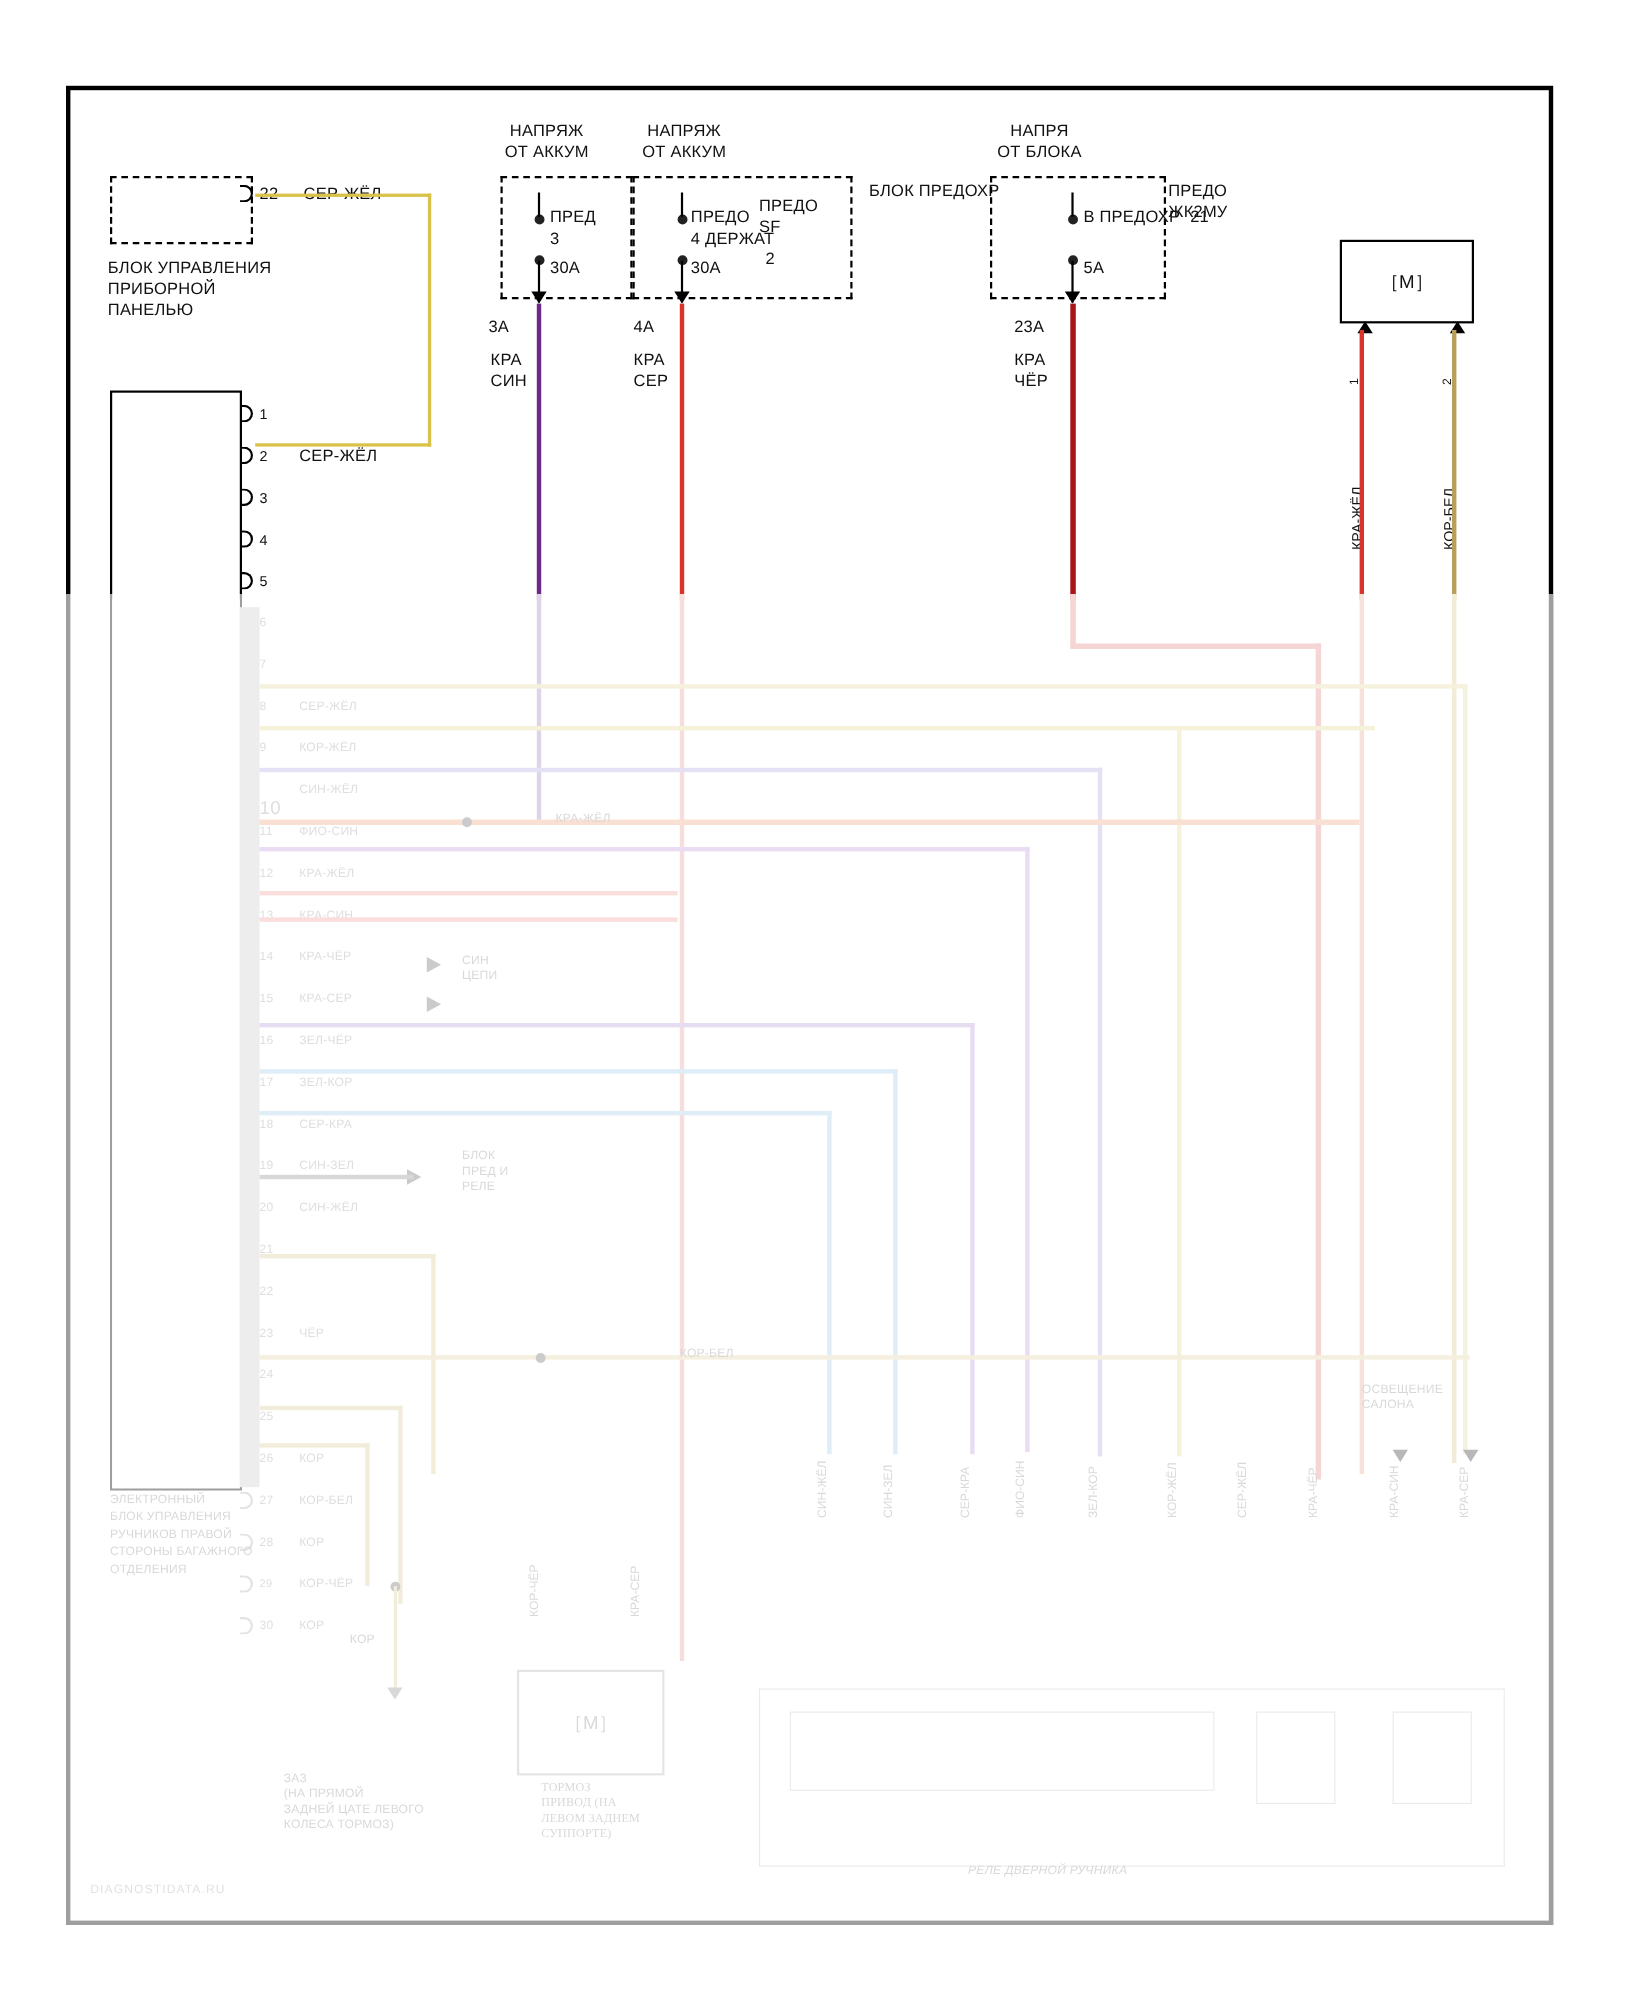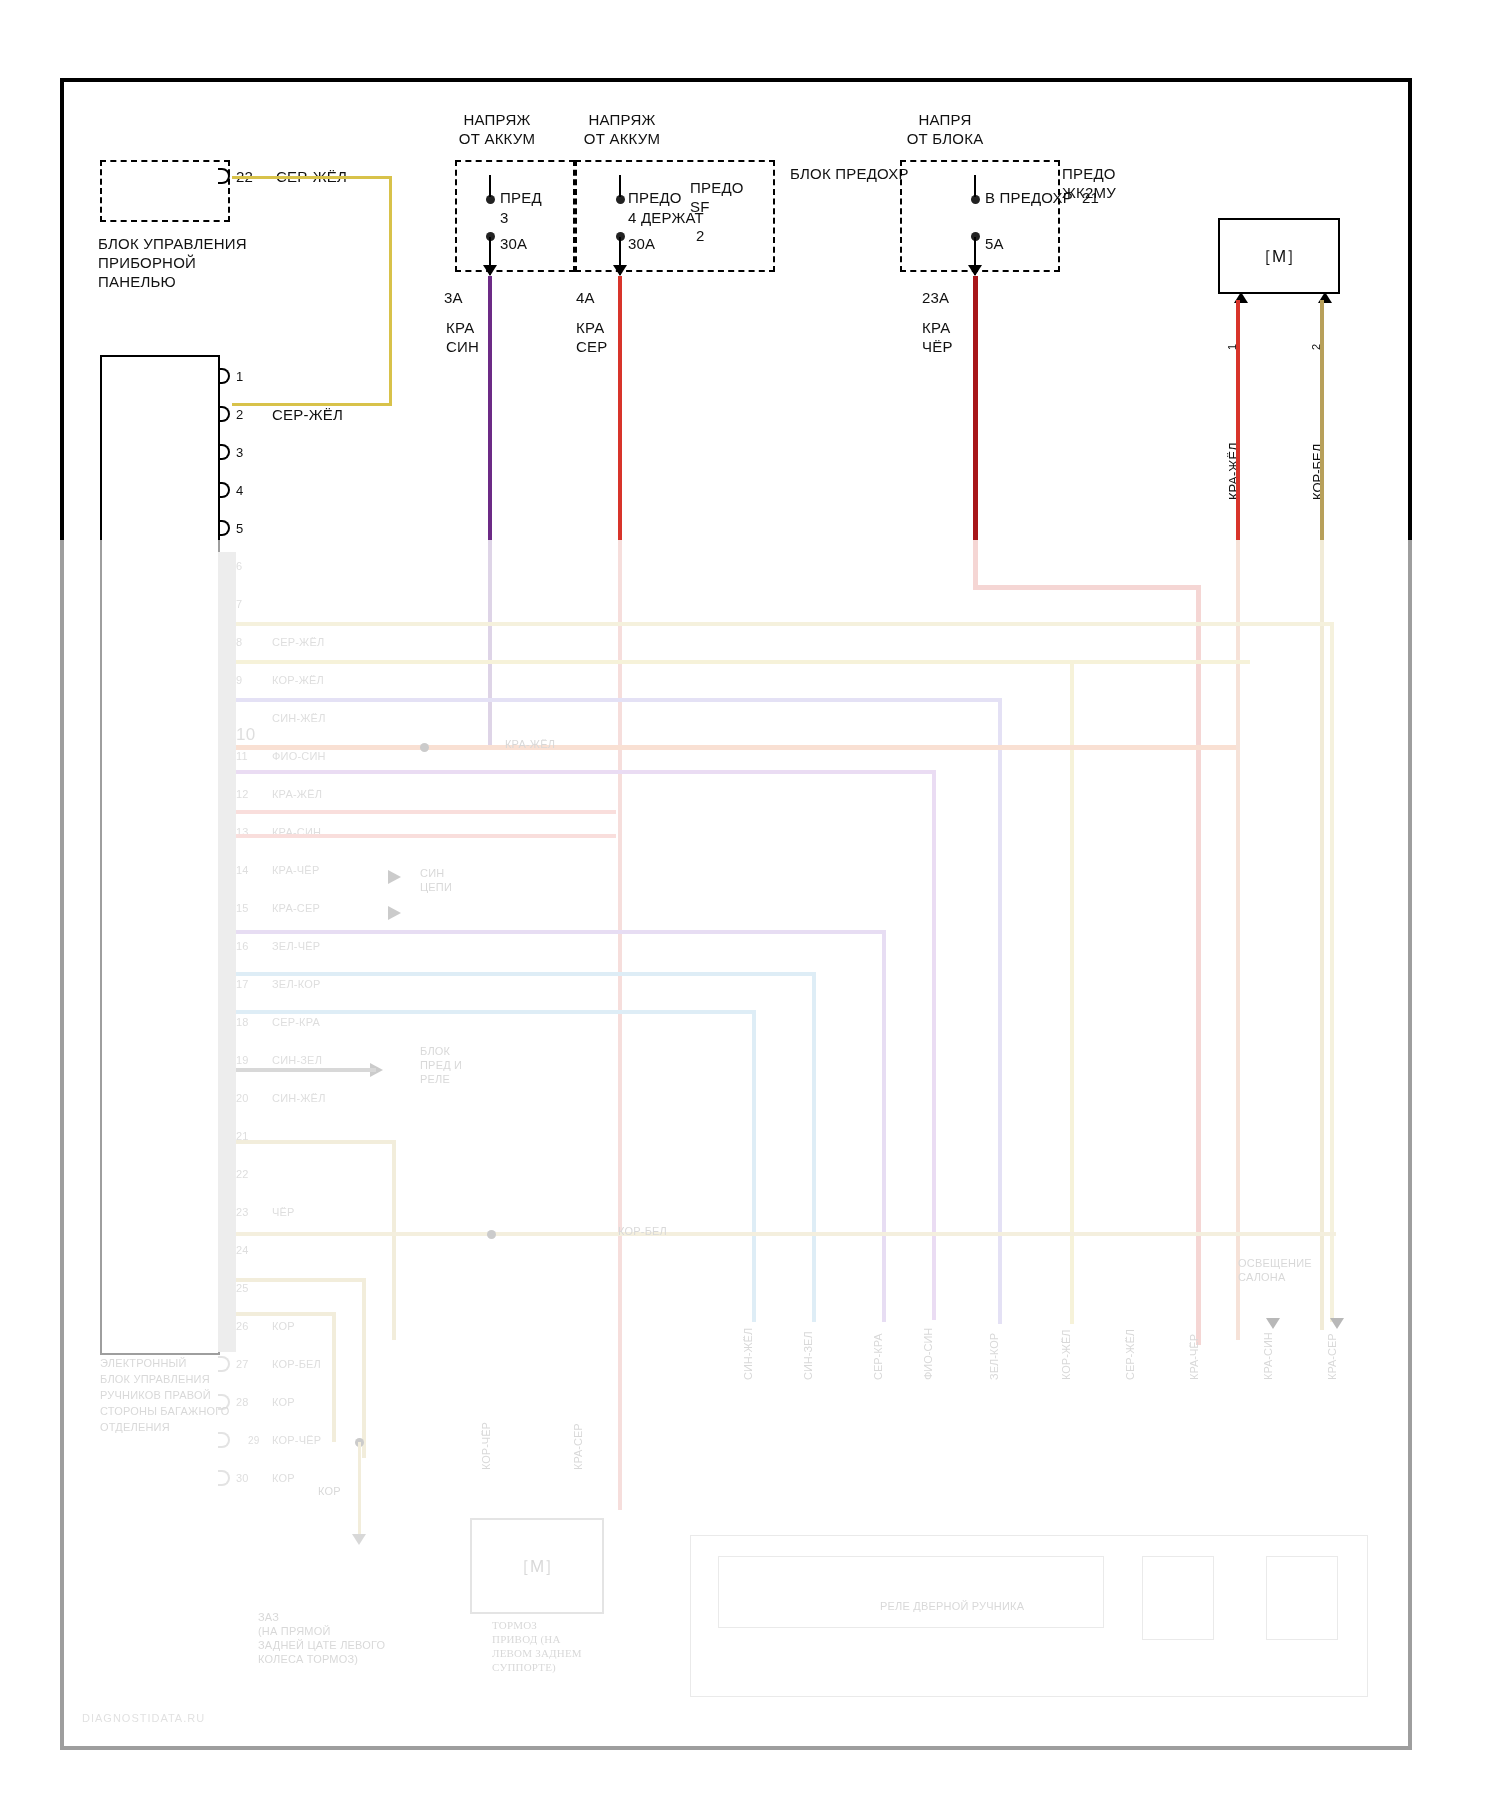--- a/index.html
+++ b/index.html
@@ -204,21 +204,21 @@
       <div class="pin" style="left: 218px; top: 1318px; border-color: rgb(181, 181, 181);"></div>
       <div class="lbl sm" style="left: 236px; top: 1317px; color: rgb(168, 168, 168); font-size: 11px;">26</div>
       <div class="lbl" style="left: 272px; top: 1317px; color: rgb(168, 168, 168); font-size: 11px;">КОР</div>
       <div class="pin" style="left: 218px; top: 1356px; border-color: rgb(181, 181, 181);"></div>
       <div class="lbl sm" style="left: 236px; top: 1355px; color: rgb(168, 168, 168); font-size: 11px;">27</div>
       <div class="lbl" style="left: 272px; top: 1355px; color: rgb(168, 168, 168); font-size: 11px;">КОР-БЕЛ</div>
       <div class="pin" style="left: 218px; top: 1394px; border-color: rgb(181, 181, 181);"></div>
       <div class="lbl sm" style="left: 236px; top: 1393px; color: rgb(168, 168, 168); font-size: 11px;">28</div>
       <div class="lbl" style="left: 272px; top: 1393px; color: rgb(168, 168, 168); font-size: 11px;">КОР</div>
       <div class="pin" style="left: 218px; top: 1432px; border-color: rgb(181, 181, 181);"></div>
-      <div class="lbl sm" style="left: 248px; top: 1431px; color: rgb(168, 168, 168); font-size: 10px;">29</div>
+      <div class="lbl sm" style="left: 236px; top: 1431px; color: rgb(168, 168, 168); font-size: 10px;">29</div>
       <div class="lbl" style="left: 272px; top: 1431px; color: rgb(168, 168, 168); font-size: 11px;">КОР-ЧЁР</div>
       <div class="pin" style="left: 218px; top: 1470px; border-color: rgb(181, 181, 181);"></div>
       <div class="lbl sm" style="left: 236px; top: 1469px; color: rgb(168, 168, 168); font-size: 11px;">30</div>
       <div class="lbl" style="left: 272px; top: 1469px; color: rgb(168, 168, 168); font-size: 11px;">КОР</div>
     </div>
 
   <div class="fade-overlay"></div>
 
   <div style="position:absolute;left:0;top:0;width:1500px;height:1814px;z-index:30;">
 
@@ -299,21 +299,21 @@
 ПРИВОД (НА
 ЛЕВОМ ЗАДНЕМ
 СУППОРТЕ)</div>
     <div class="vert sm" style="left:480px;top:1470px;color:#9a9a9a;">КОР-ЧЁР</div>
     <div class="vert sm" style="left:572px;top:1470px;color:#9a9a9a;">КРА-СЕР</div>
 
     <div class="box thin" style="left:690px;top:1535px;width:678px;height:162px;border-color:#c7c7c7;"></div>
     <div class="box thin" style="left:718px;top:1556px;width:386px;height:72px;border-color:#c7c7c7;"></div>
     <div class="box thin" style="left:1142px;top:1556px;width:72px;height:84px;border-color:#c7c7c7;"></div>
     <div class="box thin" style="left:1266px;top:1556px;width:72px;height:84px;border-color:#c7c7c7;"></div>
-    <div class="lbl xs" style="left:880px;top:1597px;color:#9a9a9a;">РЕЛЕ ДВЕРНОЙ РУЧНИКА</div>
+    <div class="lbl xs" style="left:880px;top:1692px;color:#9a9a9a;font-style:italic;">РЕЛЕ ДВЕРНОЙ РУЧНИКА</div>
 
     <div class="tri-down" style="left:1266px;top:1318px;border-top-color:#444;"></div>
     <div class="tri-down" style="left:1330px;top:1318px;border-top-color:#444;"></div>
 
     <div class="vert sm" style="left:742px;top:1380px;color:#9a9a9a;">СИН-ЖЁЛ</div>
     <div class="vert sm" style="left:802px;top:1380px;color:#9a9a9a;">СИН-ЗЕЛ</div>
     <div class="vert sm" style="left:872px;top:1380px;color:#9a9a9a;">СЕР-КРА</div>
     <div class="vert sm" style="left:922px;top:1380px;color:#9a9a9a;">ФИО-СИН</div>
     <div class="vert sm" style="left:988px;top:1380px;color:#9a9a9a;">ЗЕЛ-КОР</div>
     <div class="vert sm" style="left:1060px;top:1380px;color:#9a9a9a;">КОР-ЖЁЛ</div>

